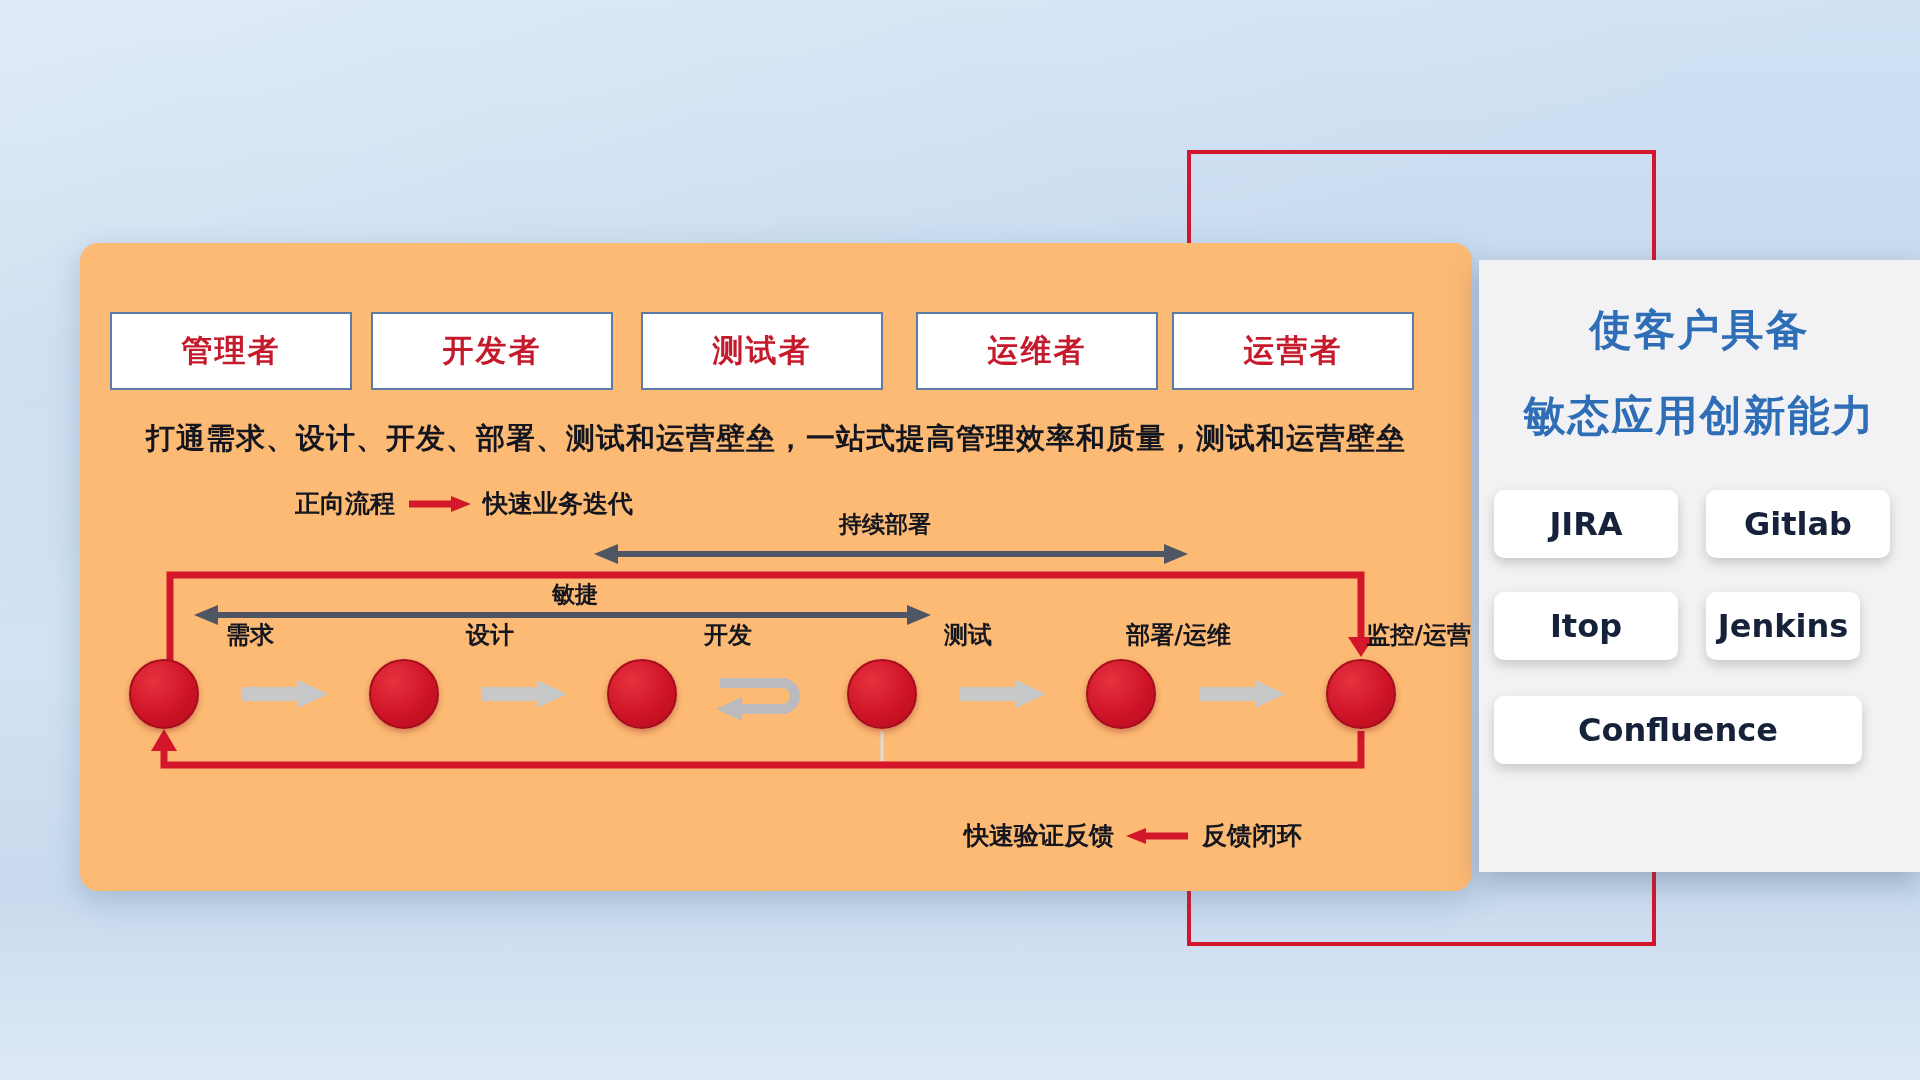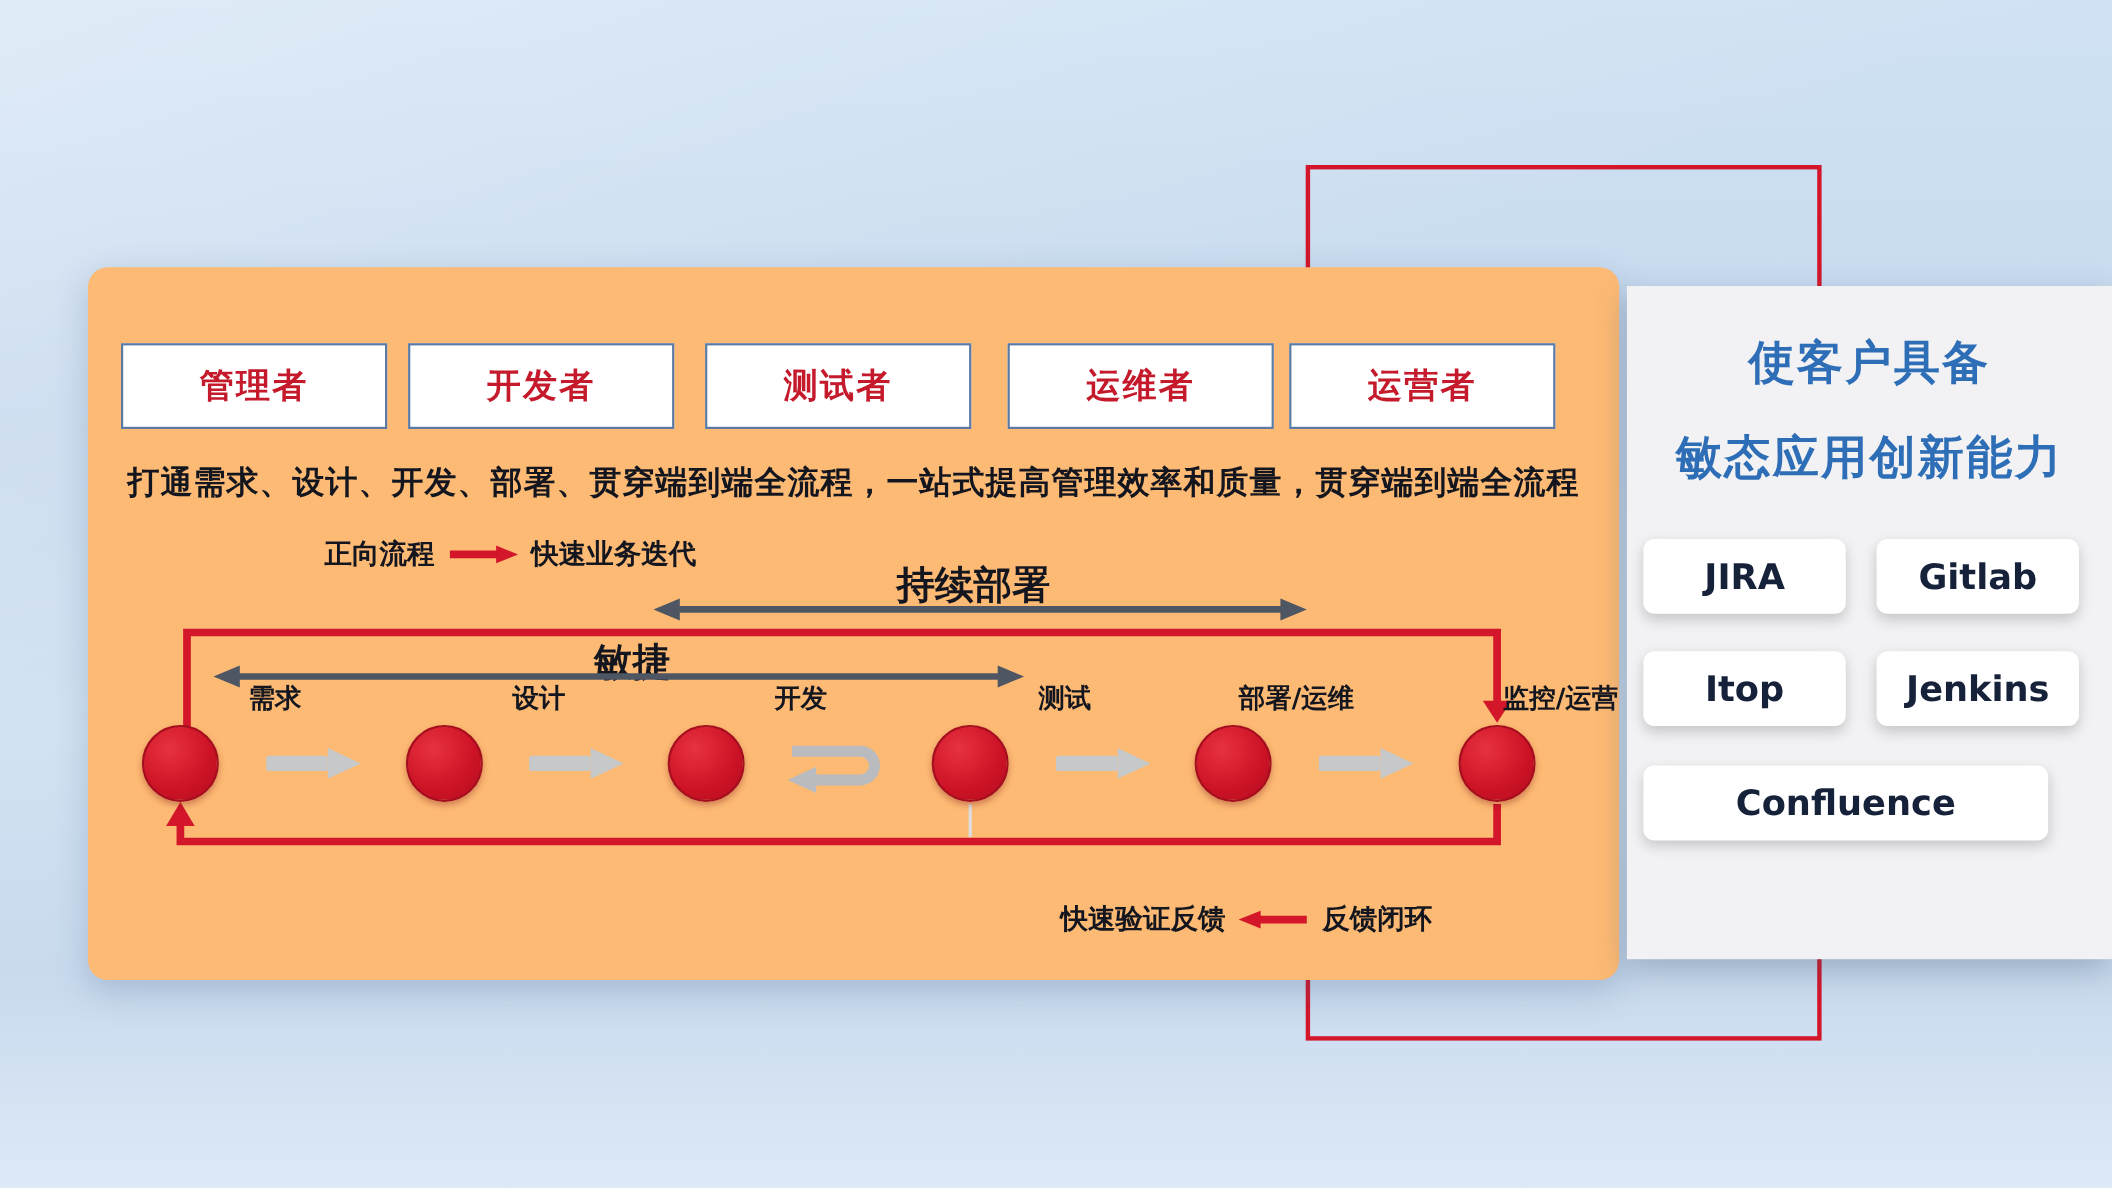--- a/index.html
+++ b/index.html
@@ -41,21 +41,21 @@
 
   .legend {
     position:absolute; display:flex; align-items:center; gap:12px;
     color:#14161f; font-size:25px; font-weight:700;
   }
   .legend-forward { left:215px; top:244px;justify-content:flex-end; }
   .legend-feedback { left:884px; top:576px; }
   .legend svg { display:block; }
 
   .arrow-label {
-    position:absolute; color:#14161f; font-size:35px; font-weight:700; text-align:center;
+    position:absolute; color:#14161f; font-size:23px; font-weight:700; text-align:center;
   }
   .lbl-cd { left:725px; top:266px; width:160px; }
   .lbl-agile { left:425px; top:336px; width:140px; }
 
   .flow-svg { position:absolute; left:0; top:0; width:1392px; height:648px; }
 
   .node-label {
     position:absolute; top:376px; width:220px; text-align:right;
     color:#14161f; font-size:24px; font-weight:700;
   }
@@ -82,39 +82,39 @@
   .pt2 { top:128px; }
   .tool {
     position:absolute; height:68px; background:#ffffff; border-radius:10px;
     display:flex; align-items:center; justify-content:center;
     color:#16213a; font-size:32px; font-weight:700;
     box-shadow:0 5px 12px rgba(0,0,0,.18);
   }
   .t-jira{left:15px;top:230px;width:184px}
   .t-gitlab{left:227px;top:230px;width:184px}
   .t-itop{left:15px;top:332px;width:184px}
-  .t-jenkins{left:227px;top:332px;width:184px}
+  .t-jenkins{left:227px;top:332px;width:154px}
   .t-confluence{left:15px;top:436px;width:368px}
 </style>
 </head>
 <body>
 
 <div class="stage">
 
   <div class="red-frame"></div>
 
   <div class="card">
 
     <div class="role-box r0">管理者</div>
     <div class="role-box r1">开发者</div>
     <div class="role-box r2">测试者</div>
     <div class="role-box r3">运维者</div>
     <div class="role-box r4">运营者</div>
 
-    <div class="subtitle">打通需求、设计、开发、部署、贯穿端到端全流程，一站式提高管理效率和质量，贯穿端到端全流程</div>
+    <div class="subtitle">打通需求、设计、开发、部署、测试和运营壁垒，一站式提高管理效率和质量，测试和运营壁垒</div>
 
     <div class="legend legend-forward">
       <span>正向流程</span>
       <svg width="64" height="18" viewBox="0 0 64 18">
         <line x1="2" y1="9" x2="46" y2="9" stroke="#d3162a" stroke-width="7"></line>
         <polygon points="64,9 44,1 44,17" fill="#d3162a"></polygon>
       </svg>
       <span>快速业务迭代</span>
     </div>
 

